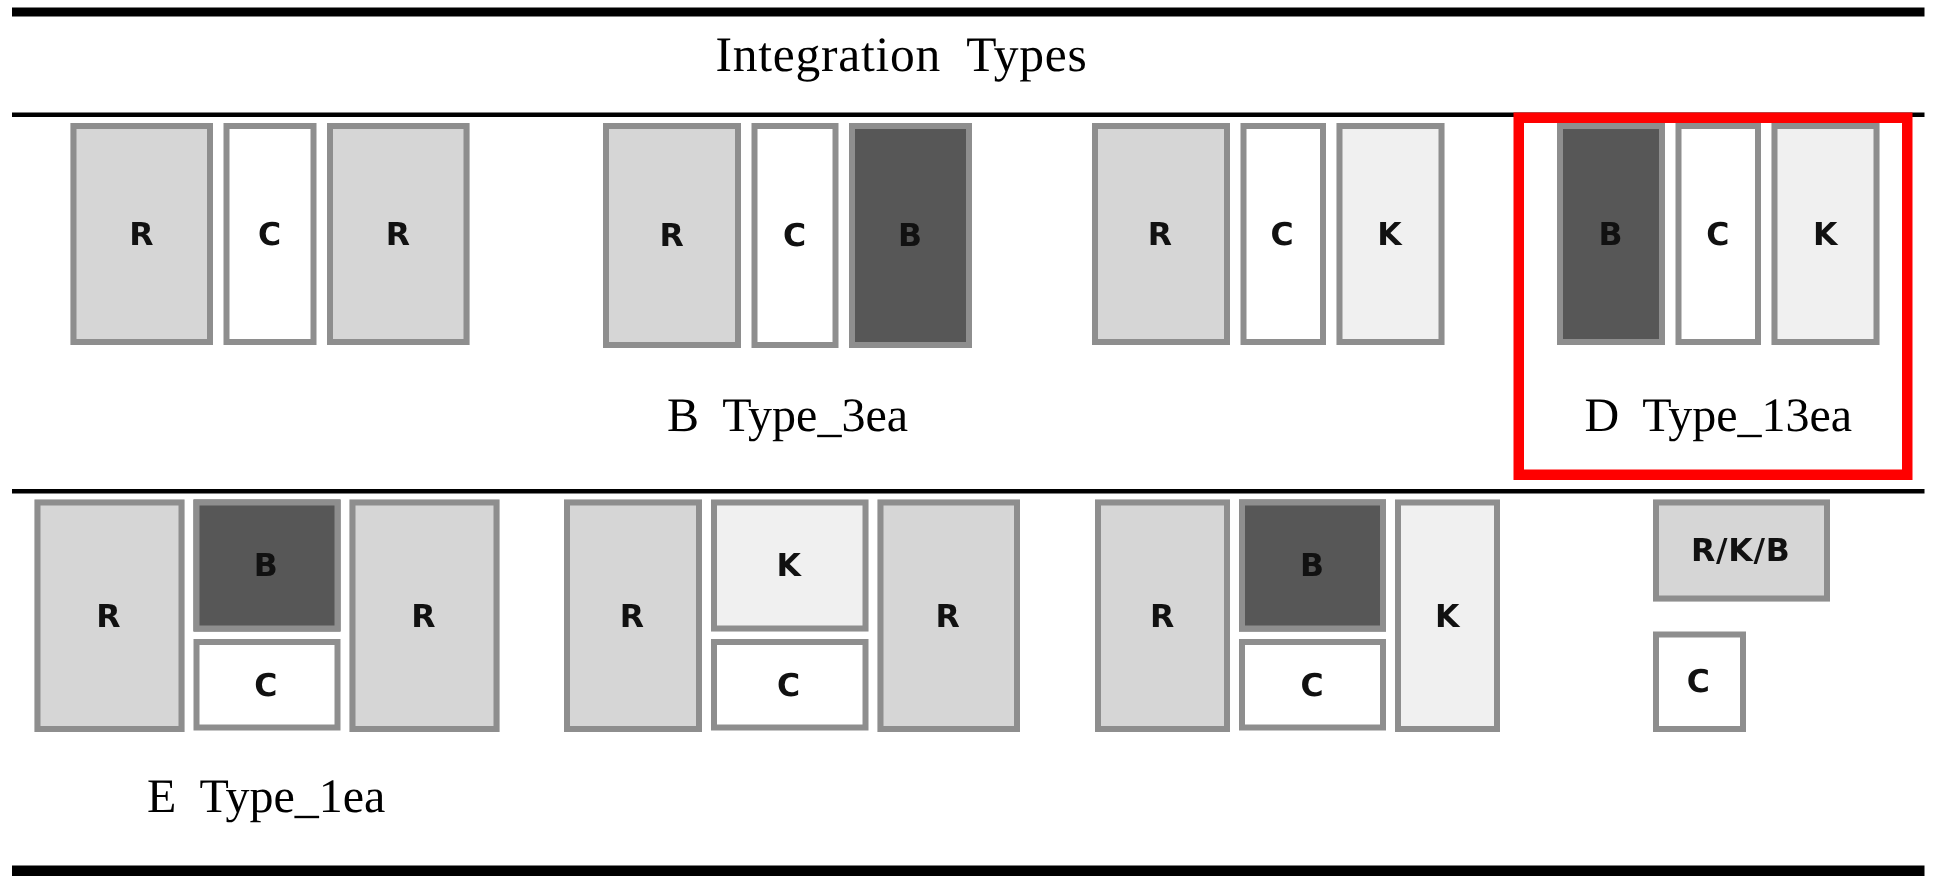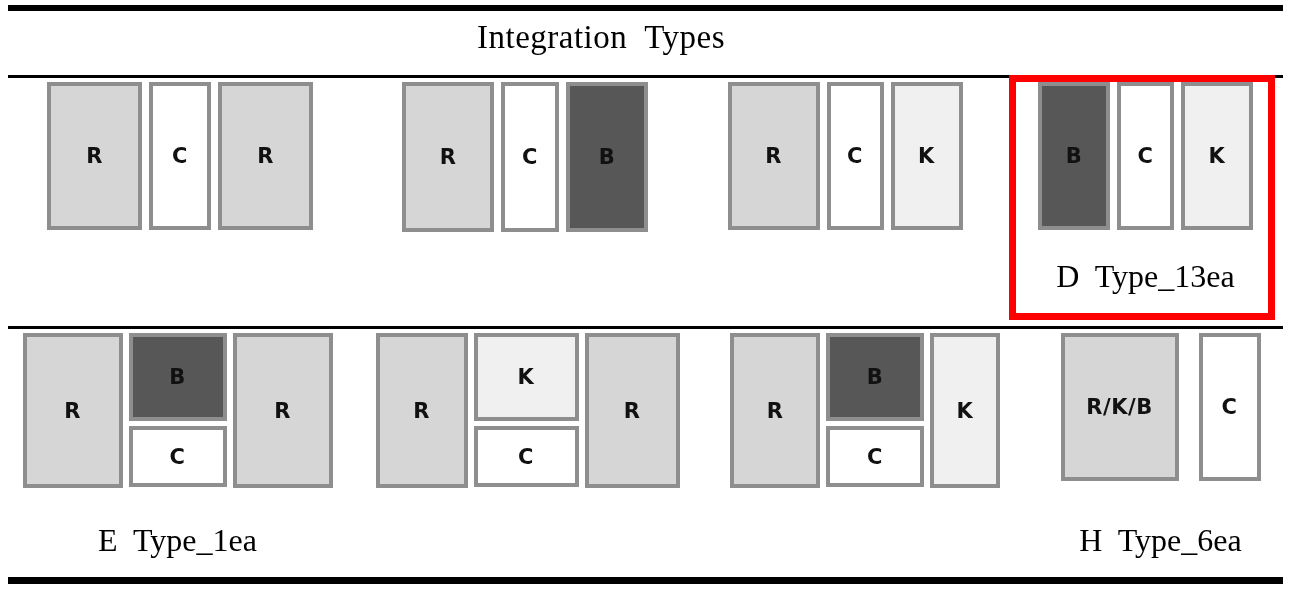--- a/index.html
+++ b/index.html
@@ -115,21 +115,21 @@
 
   
   .caption {
     font-family: "Liberation Serif", serif;
     font-size: 32px;
     color: #000000;
     white-space: pre;
     text-align: center;
   }
   .cap-r1 { margin-top: 24px; }
-  .cap-r2 { margin-top: 34px; }
+  .cap-r2 { margin-top: 24px; }
 </style>
 </head>
 <body>
 
 <div id="figure">
 
   <div class="rule rule-top"></div>
 
   <div id="title">Integration  Types</div>
 
@@ -142,20 +142,21 @@
           <div class="block fill-C" style="width: 62px; height: 148px; background: rgb(255, 255, 255);">C</div>
           <div class="block fill-R" style="width: 95px; height: 148px; background: rgb(214, 214, 214);">R</div>
         </div>
       </div>
       <div class="panel" style="width: 330px;">
         <div class="diagram r1" style="gap: 7px;">
           <div class="block fill-R" style="width: 92px; height: 150px; background: rgb(214, 214, 214);">R</div>
           <div class="block fill-C" style="width: 58px; height: 150px; background: rgb(255, 255, 255);">C</div>
           <div class="block fill-B" style="width: 82px; height: 150px; background: rgb(87, 87, 87);">B</div>
         </div>
+        <div class="caption cap-r1">B  Type_3ea</div>
       </div>
       <div class="panel" style="width: 310px;">
         <div class="diagram r1" style="gap: 7px;">
           <div class="block fill-R" style="width: 92px; height: 148px; background: rgb(214, 214, 214);">R</div>
           <div class="block fill-C" style="width: 57px; height: 148px; background: rgb(255, 255, 255);">C</div>
           <div class="block fill-K" style="width: 72px; height: 148px; background: rgb(240, 240, 240);">K</div>
         </div>
       </div>
       <div class="panel" style="width: 291px;">
         <div class="diagram r1" style="gap: 7px;">
@@ -195,25 +196,24 @@
         <div class="diagram r2" style="gap: 6px;">
           <div class="block fill-R" style="width: 90px; height: 155px; background: rgb(214, 214, 214);">R</div>
           <div class="stack">
             <div class="block fill-B" style="width: 98px; height: 88px; background: rgb(87, 87, 87);">B</div>
             <div class="block fill-C" style="width: 98px; height: 61px; background: rgb(255, 255, 255);">C</div>
           </div>
           <div class="block fill-K" style="width: 70px; height: 155px; background: rgb(240, 240, 240);">K</div>
         </div>
       </div>
       <div class="panel" style="width: 261px;">
-        <div class="diagram r2" style="gap: 20px;">
+        <div class="diagram r2" style="gap: 20px; flex-direction: column;">
           <div class="block fill-RKB" style="width: 118px; height: 148px; background: rgb(214, 214, 214);">R/K/B</div>
           <div class="block fill-C" style="width: 62px; height: 148px; background: rgb(255, 255, 255);">C</div>
         </div>
-        <div class="caption cap-r2">H  Type_6ea</div>
       </div>
     </div>
 
   <div class="rule rule-bottom"></div>
 
   <div id="highlight-box" style="border-color: rgb(255, 0, 0);"></div>
 
 </div>
 
 </body></html>

